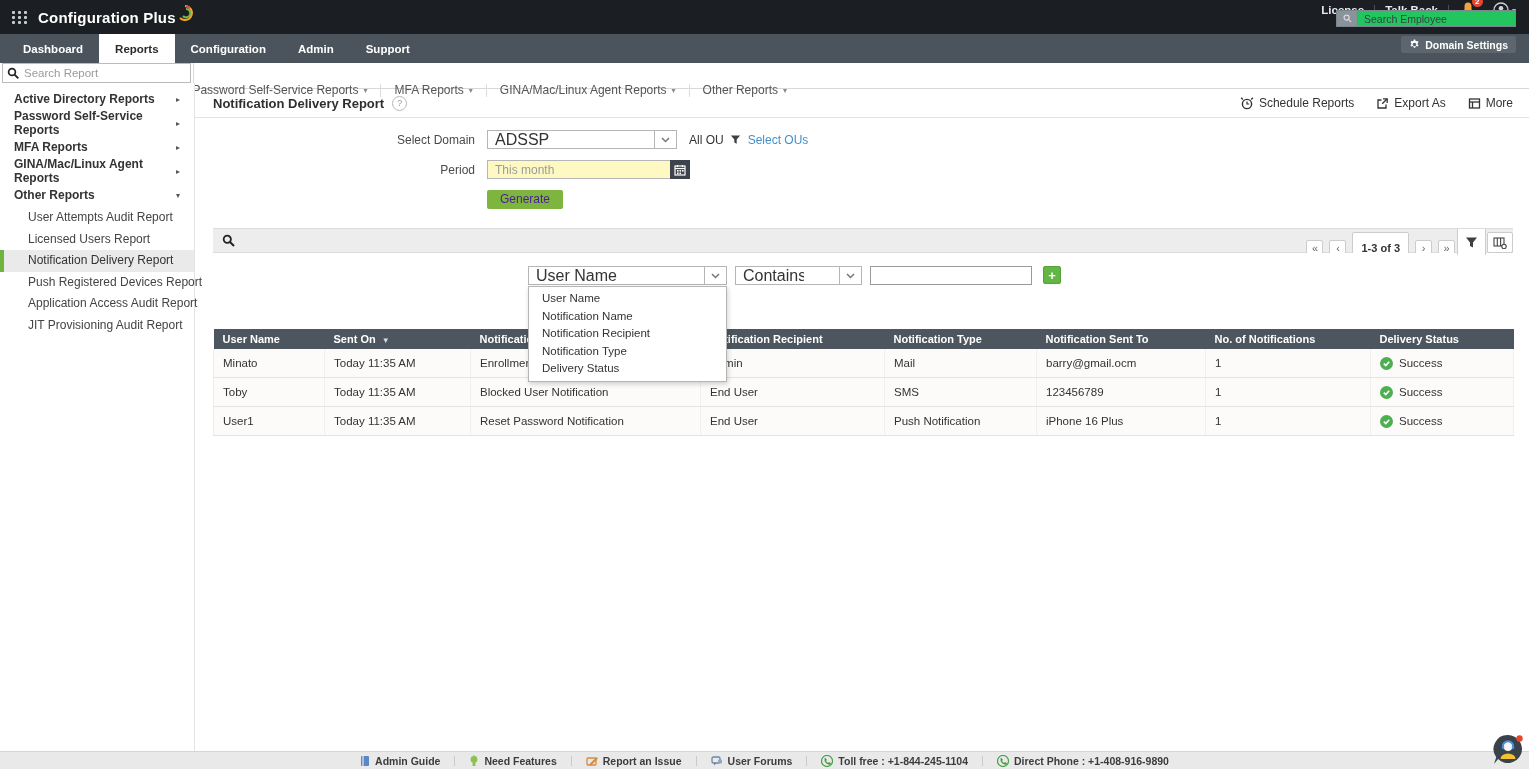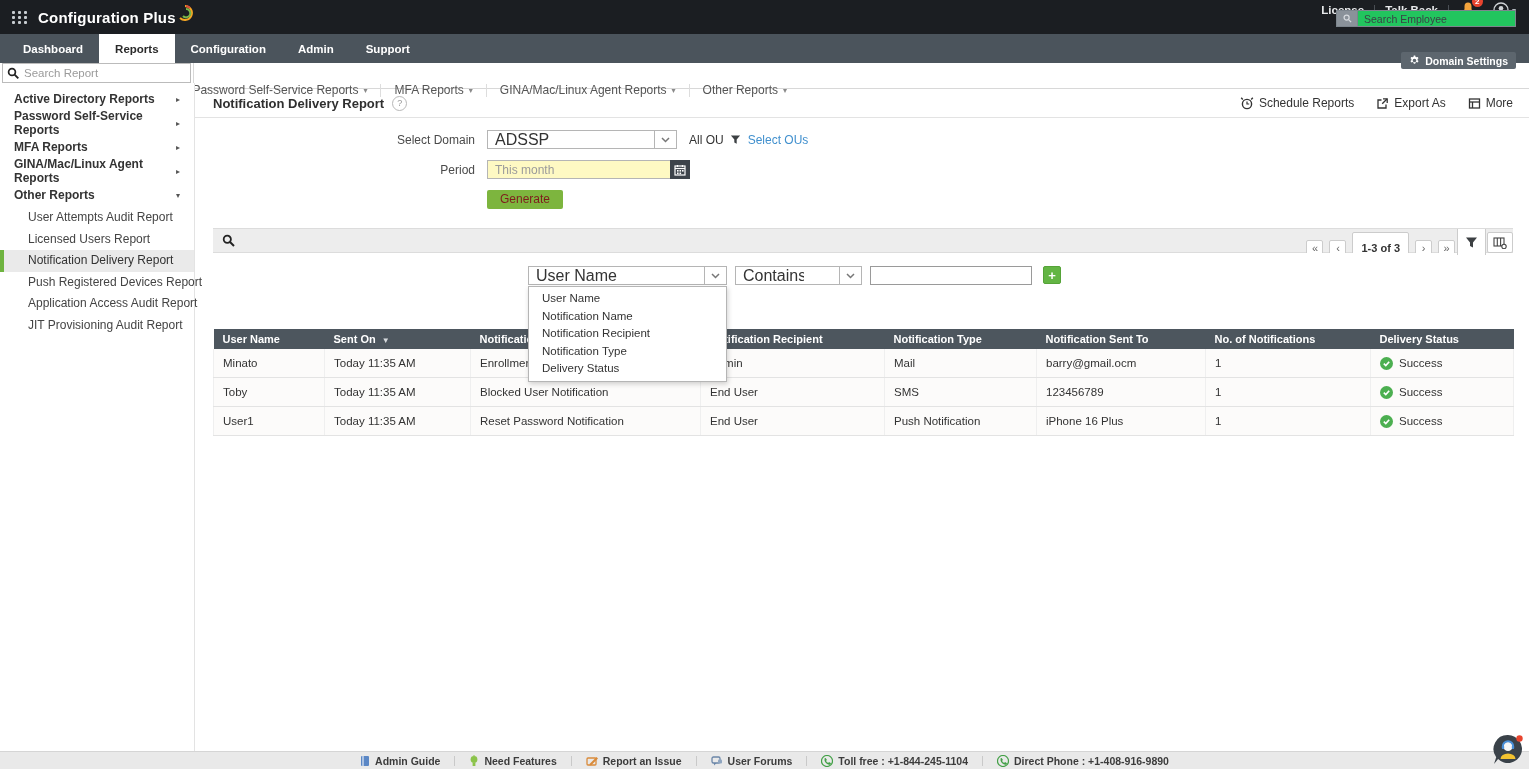--- a/index.html
+++ b/index.html
@@ -22,21 +22,21 @@
   .search-emp{position:absolute;right:13px;top:10px;width:178px;height:15px;background:#22c55e;border:1px solid #7c858d;display:flex;align-items:center;}
   .search-emp .icn{width:20px;height:100%;background:#8a929a;border-right:1px solid #7c858d;display:flex;align-items:center;justify-content:center;}
   .search-emp input{flex:1;border:0;background:transparent;font-size:10.5px;color:#2e3338;padding:0 6px;outline:none;font-family:inherit;}
   .search-emp input::placeholder{color:#3a4046;}
 
   
   .tabbar{position:relative;height:29px;background:#4b545c;display:flex;align-items:stretch;}
   .tab{color:#fff;font-size:11.5px;font-weight:bold;padding:0 16px;display:flex;align-items:center;cursor:pointer;}
   .tab.first{margin-left:7px;}
   .tab.active{background:#fff;color:#2b2b2b;}
-  .domain-settings{position:absolute;right:13px;top:18px;height:17px;background:#5d666e;border-radius:2px;display:flex;align-items:center;padding:0 8px;cursor:pointer;}
+  .domain-settings{position:absolute;right:13px;top:2px;height:17px;background:#5d666e;border-radius:2px;display:flex;align-items:center;padding:0 8px;cursor:pointer;}
   .domain-settings span{color:#fff;font-size:10.5px;font-weight:bold;margin-left:5px;}
 
   
   .subnav{height:25px;border-bottom:1px solid #d8d8d8;display:flex;align-items:stretch;flex-direction:column;}
   .search-report{width:194px;border-right:1px solid #d8d8d8;display:flex;align-items:center;box-sizing:border-box;}
   .search-report-box{display:flex;align-items:center;border:1px solid #bbb;height:18px;margin:0 2px;flex:1;background:#fff;}
   .search-report-box input{flex:1;border:0;font-size:11.5px;color:#333;padding:0 4px;outline:none;font-family:inherit;}
   .search-report-box input::placeholder{color:#9b9b9b;}
   .subnav-items{display:flex;align-items:center;margin-left:14px;}
   .subnav-item{font-size:12px;color:#555;padding:0 13px;cursor:pointer;white-space:nowrap;display:flex;align-items:center;}
@@ -66,21 +66,21 @@
   .fake-select{width:190px;height:19px;border:1px solid #b5b5b5;background:#fff;display:flex;align-items:center;box-sizing:border-box;cursor:pointer;}
   .fake-select .val{flex:1;font-size:16px;color:#333;padding:0 7px;white-space:nowrap;overflow:hidden;}
   .fake-select .chev{width:21px;height:100%;border-left:1px solid #b5b5b5;display:flex;align-items:center;justify-content:center;}
   .allou{display:flex;align-items:center;margin-left:12px;}
   .allou-label{font-size:12px;font-weight:normal;color:#333;margin-right:6px;}
   .select-ous{font-size:12px;color:#4190ce;margin-left:7px;cursor:pointer;}
   .period-wrap{display:flex;align-items:stretch;height:19px;}
   .period-wrap input{width:168px;border:1px solid #b5b5b5;border-right:0;font-size:12px;color:#333;padding:0 7px;outline:none;font-family:inherit;background:#fef9c3;}
   .period-wrap input::placeholder{color:#9b9b9b;}
   .cal-btn{width:20px;background:#3d444b;display:flex;align-items:center;justify-content:center;cursor:pointer;}
-  .generate-btn{margin-left:292px;height:19px;background:#7db53e;color:#7f1d1d;border:0;font-size:12px;padding:0 13px;border-radius:2px;cursor:pointer;font-family:inherit;}
+  .generate-btn{margin-left:292px;height:19px;background:#7db53e;color:#4c1d95;border:0;font-size:12px;padding:0 13px;border-radius:2px;cursor:pointer;font-family:inherit;}
 
   
   .grid-section{position:relative;margin:20px 16px 0 18px;width:1300px;}
   .grid-toolbar{height:23px;background:#ededed;border:1px solid #dcdcdc;border-left:0;border-right:0;display:flex;align-items:center;position:relative;}
   .toolbar-search{margin-left:9px;cursor:pointer;display:flex;}
   .pager-group{position:absolute;right:58px;top:3px;display:flex;align-items:center;}
   .pager-btn{width:17px;height:16px;background:#fff;border:1px solid #ccc;border-radius:2px;color:#666;font-size:11px;display:flex;align-items:center;justify-content:center;margin-left:6px;cursor:pointer;padding-bottom:1px;box-sizing:border-box;}
   .page-info{height:32px;background:#fff;border:1px solid #ccc;border-radius:2px;color:#333;font-size:11px;font-weight:bold;display:flex;align-items:center;padding:0 8px;margin-left:6px;box-sizing:border-box;}
   .filter-tab{position:absolute;right:27px;top:0;width:27px;height:26px;background:#fff;border:1px solid #ccc;border-top:0;border-bottom:0;display:flex;align-items:center;justify-content:center;cursor:pointer;z-index:3;}
   .colchooser{position:absolute;right:0;top:3px;width:24px;height:19px;background:#fff;border:1px solid #ccc;border-radius:2px;display:flex;align-items:center;justify-content:center;cursor:pointer;}

